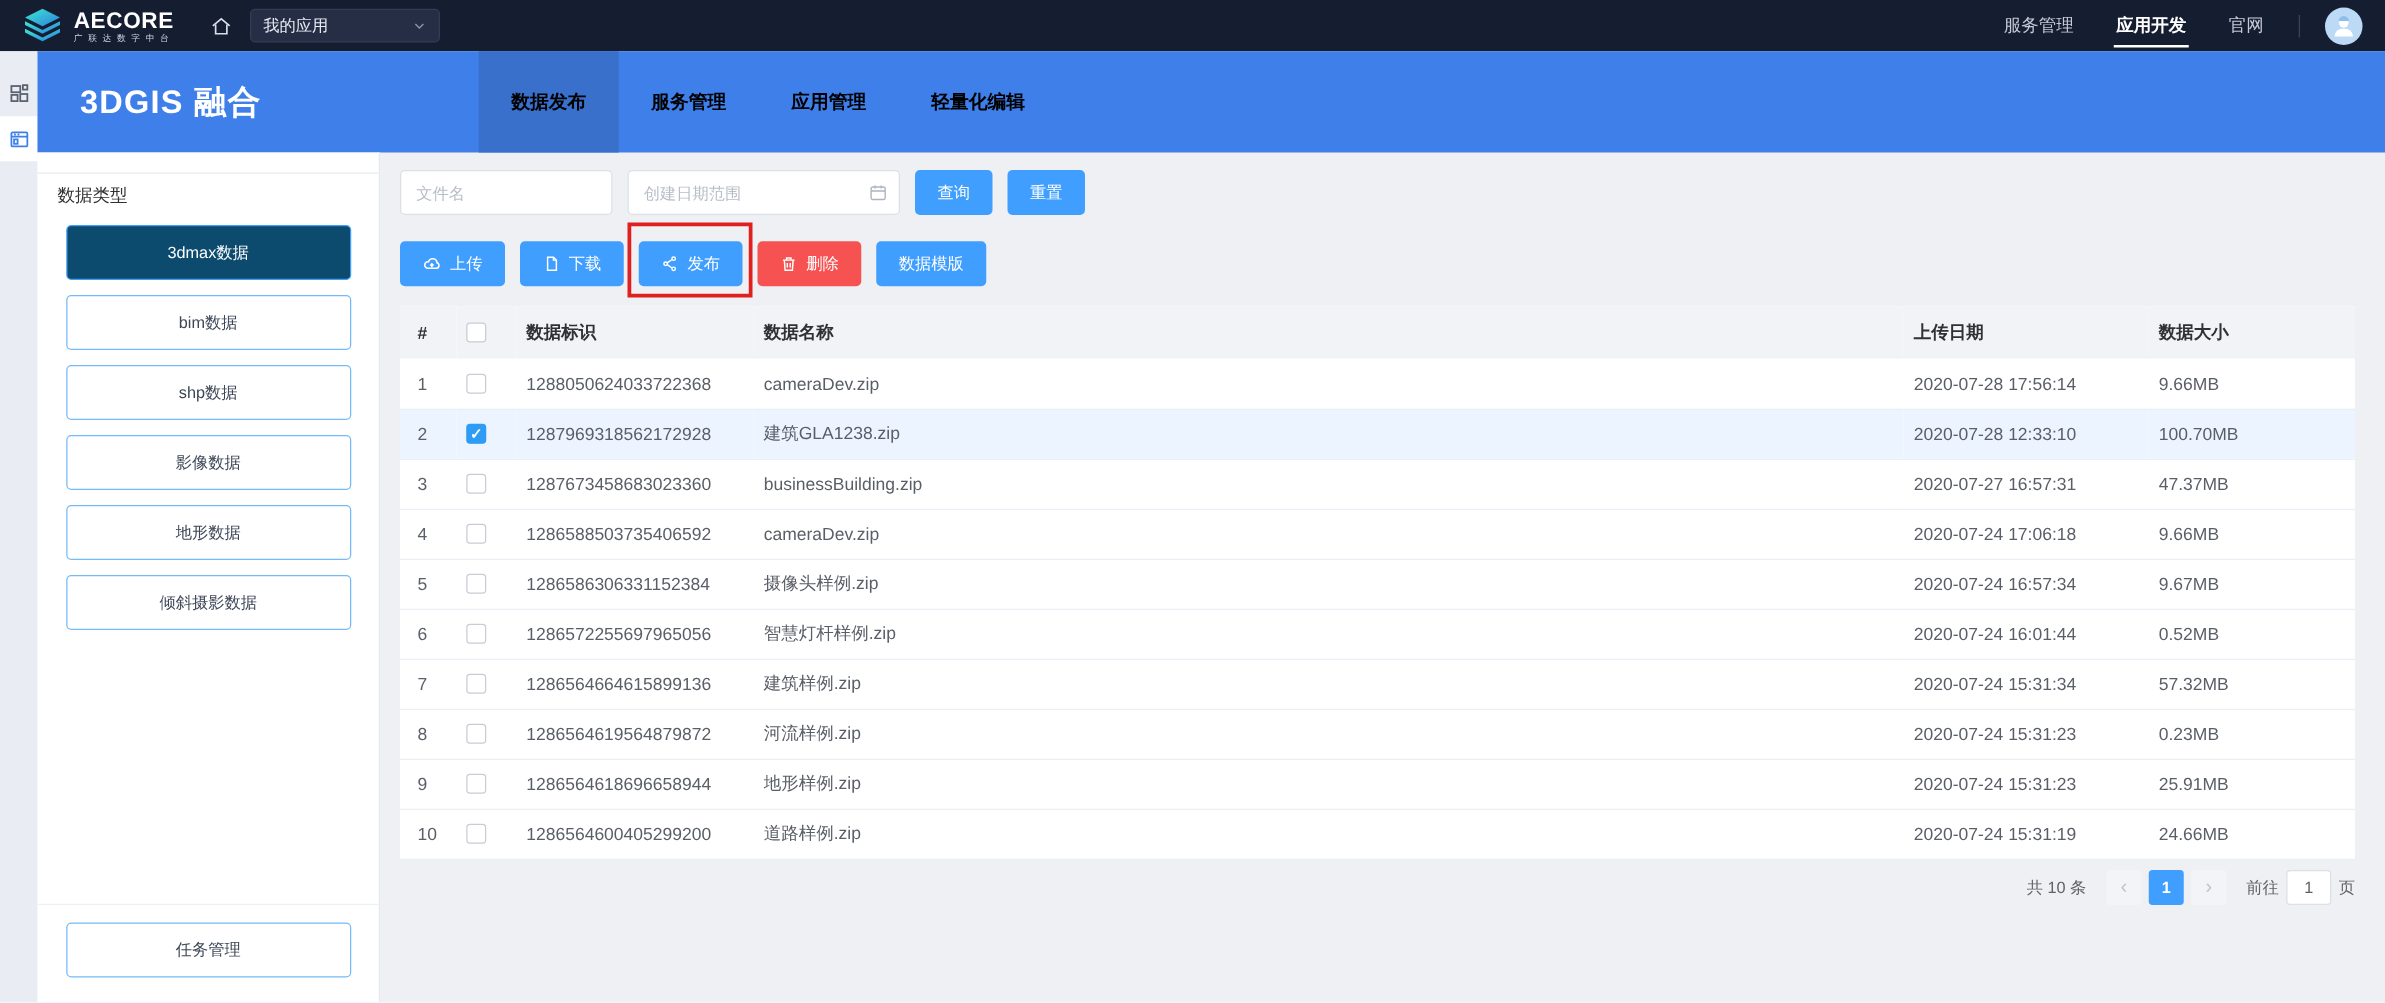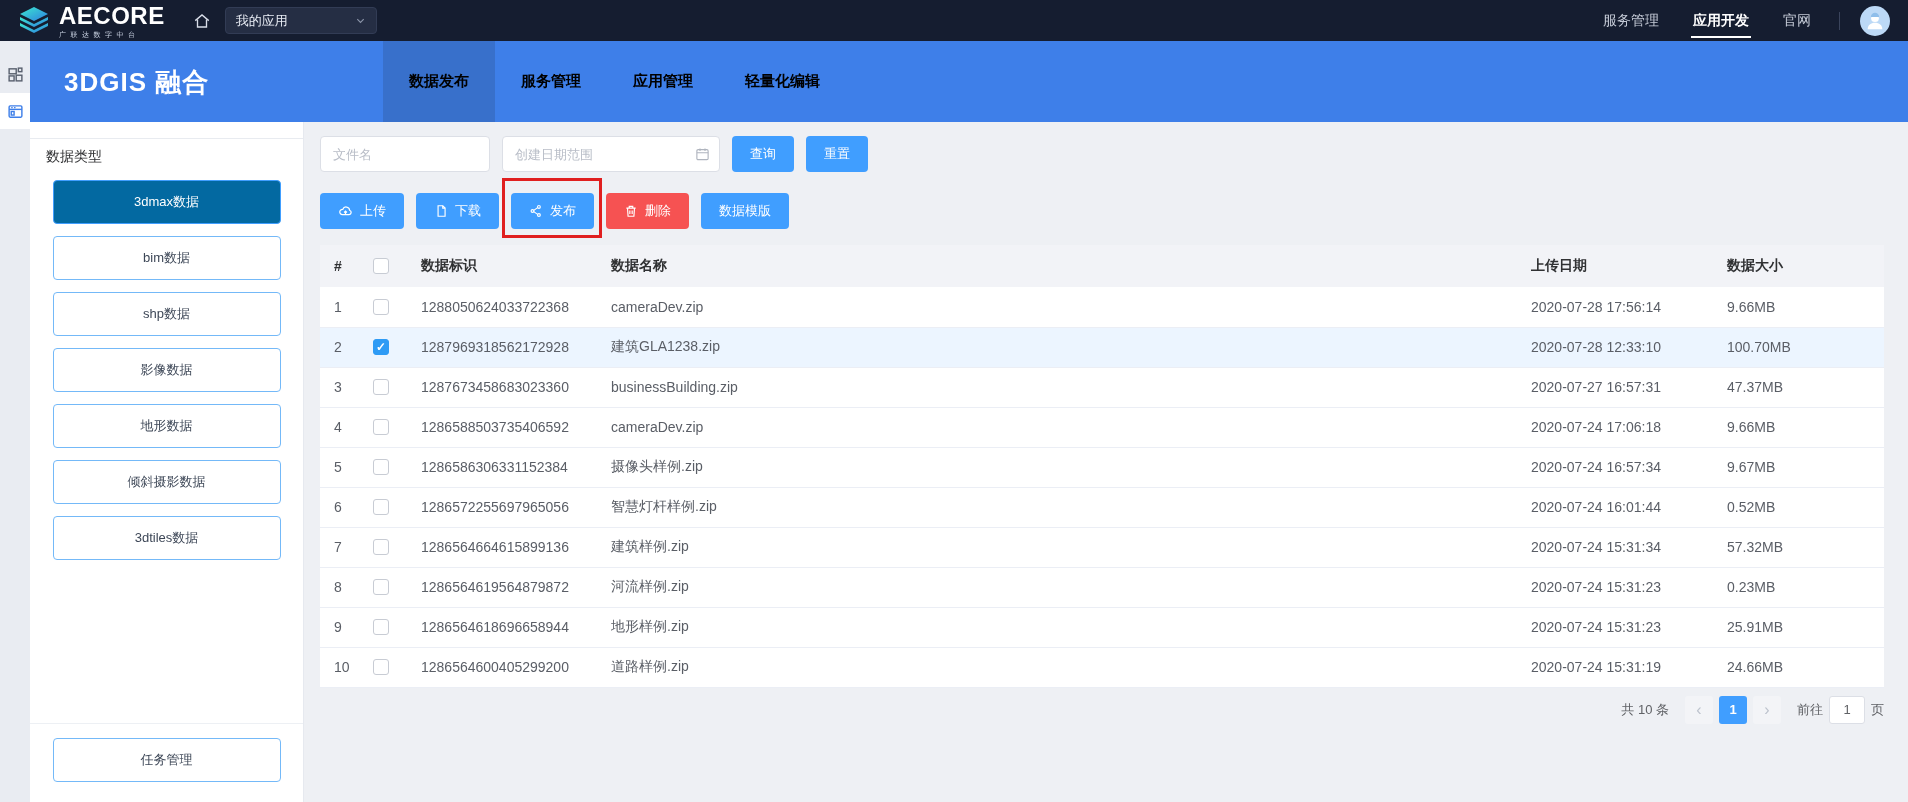--- a/index.html
+++ b/index.html
@@ -4,21 +4,21 @@
 <style>
   * { margin:0; padding:0; box-sizing:border-box; }
   body { font-family:"Liberation Sans", sans-serif; background:#fff; }
   .page { position:relative; width:1908px; height:802px; overflow:hidden; background:#EEF0F4; }
 
   
   .topbar { position:absolute; left:0; top:0; width:100%; height:41px; background:#151D30;
             display:flex; align-items:center; padding:0 18px; }
   .logo { display:flex; align-items:center; gap:9px; }
   .logo-text { line-height:1; }
-  .logo-name { color:#fff; font-size:24px; font-weight:800; letter-spacing:.5px; }
+  .logo-name { color:#fff; font-size:18px; font-weight:800; letter-spacing:.5px; }
   .logo-sub { color:#C9D2E2; font-size:7px; letter-spacing:4.5px; margin-top:3px; white-space:nowrap; }
   .home-btn { margin-left:28px; color:#D8DDE8; display:flex; align-items:center; cursor:pointer; }
   .app-select { margin-left:14px; width:152px; height:27px; background:#252E44; border:1px solid #323C55;
                 border-radius:4px; display:flex; align-items:center; justify-content:space-between;
                 padding:0 10px; color:#E8ECF4; font-size:13px; cursor:pointer; }
   .app-select .chev { color:#8B94A8; display:flex; }
   .topbar-right { margin-left:auto; display:flex; align-items:center; }
   .topnav { display:flex; align-items:center; gap:30px; }
   .topnav-item { color:#C4CAD6; font-size:14px; cursor:pointer; position:relative; padding:10px 2px; }
   .topnav-item.active { color:#fff; font-weight:700; }
@@ -45,21 +45,21 @@
 
   
   .sidebar { position:absolute; left:30px; top:122px; bottom:0; width:274px; background:#fff;
              border-right:1px solid #E6E9EF; display:flex; flex-direction:column; }
   .sidebar-header { margin:16px 0 0 0; border-top:1px solid #E8EBF0; padding:9px 16px 10px 16px;
                     font-size:14px; color:#303133; }
   .side-list { padding:4px 0 0 0; }
   .side-btn { margin:0 auto 12px auto; width:228px; height:44px; border:1px solid #74B9F8; border-radius:4px;
               background:#fff; color:#3D4757; font-size:13px; display:flex; align-items:center;
               justify-content:center; cursor:pointer; }
-  .side-btn.active { background:#0369a1; border-color:#409EFF; color:#fff; }
+  .side-btn.active { background:#0c4a6e; border-color:#409EFF; color:#fff; }
   .side-bottom { margin-top:auto; padding:14px 0 20px 0; border-top:1px solid #EDF0F4; }
   .side-bottom .side-btn { margin-bottom:0; }
 
   
   .content { position:absolute; left:304px; top:122px; right:0; bottom:0; padding:14px 24px 0 16px; }
   .filter-row { display:flex; align-items:center; gap:12px; }
   .text-input { width:170px; height:36px; background:#fff; border:1px solid #DCDFE6; border-radius:4px;
                 padding:0 12px; font-size:13px; color:#ec4899; font-family:"Liberation Sans",sans-serif; }
   .text-input::placeholder { color:#B8BDC7; }
   .date-wrap { position:relative; }
@@ -187,21 +187,20 @@
 
   <aside class="sidebar">
     <div class="sidebar-header">数据类型</div>
     <div class="side-list">
         <div class="side-btn active">3dmax数据</div>
         <div class="side-btn">bim数据</div>
         <div class="side-btn">shp数据</div>
         <div class="side-btn">影像数据</div>
         <div class="side-btn">地形数据</div>
         <div class="side-btn">倾斜摄影数据</div>
-        <div class="side-btn">3dtiles数据</div>
       </div>
     <div class="side-bottom">
       <div class="side-btn">任务管理</div>
     </div>
   </aside>
 
   <main class="content">
 
     <div class="filter-row">
       <input class="text-input" type="text" placeholder="文件名" style="">

